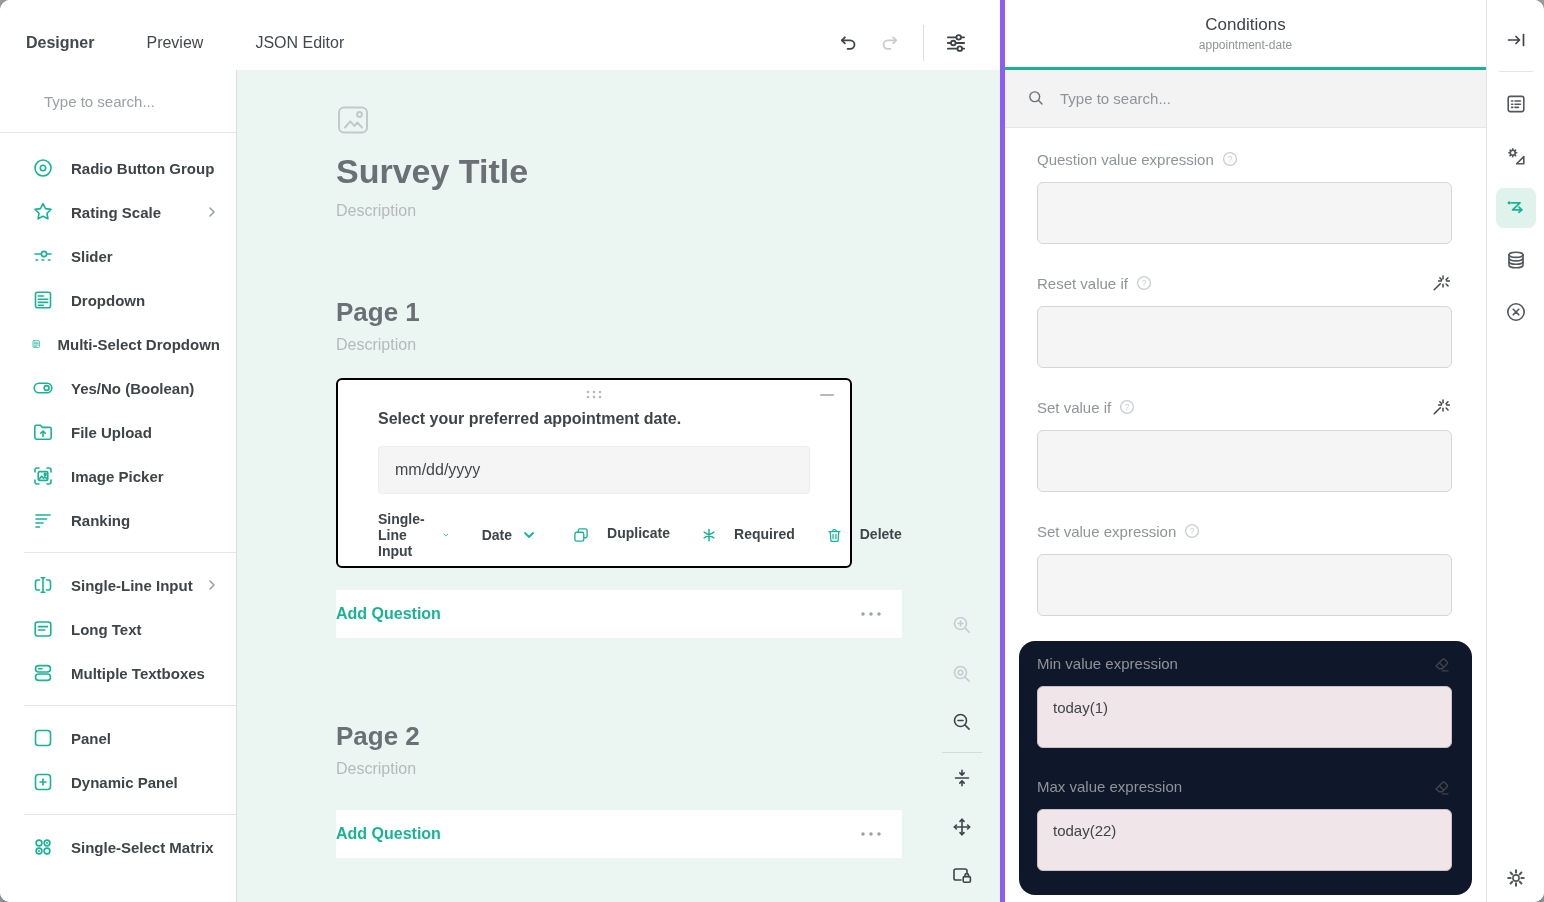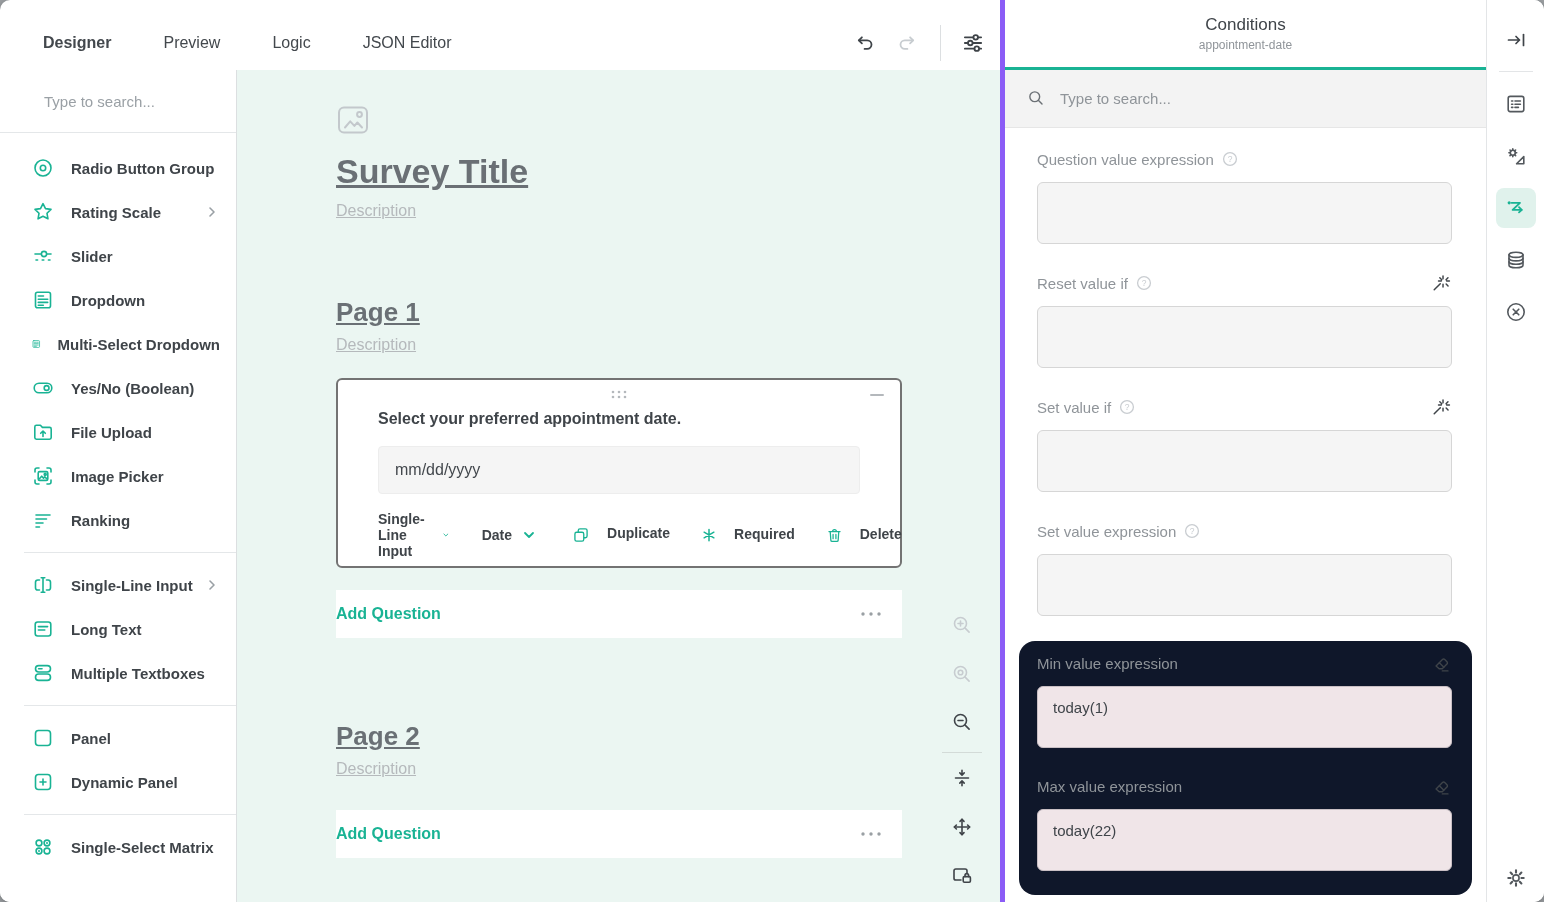--- a/index.html
+++ b/index.html
@@ -6,21 +6,21 @@
   html,body { width:1544px; height:902px; }
   body { background:#9fa3a6; font-family:"Liberation Sans","DejaVu Sans",sans-serif; }
   .window { position:relative; width:1544px; height:902px; background:#fff; border-radius:10px;
             overflow:hidden; box-shadow:0 2px 10px rgba(0,0,0,.35); }
   svg { fill:none; stroke-linecap:round; stroke-linejoin:round; display:block; }
   .tic { stroke:#19b394; stroke-width:1.6; }
   .gic { stroke:#53585d; stroke-width:1.6; }
 
   
   .header { position:absolute; left:0; top:0; width:1000px; height:86px; background:#fff;
-            border-bottom:1px solid #dcdfe1; display:flex; align-items:stretch;margin-left:17px; }
+            border-bottom:1px solid #dcdfe1; display:flex; align-items:stretch; }
   .tab { position:relative; display:flex; align-items:center; padding:0 26px; font-size:16px;
          color:#43484d; cursor:pointer; }
   .tab.active { font-weight:700; }
   .tab.active::after { content:""; position:absolute; left:2px; right:2px; bottom:-1px; height:3px; background:#19b394; }
   .header-actions { margin-left:auto; display:flex; align-items:center; padding-right:22px; }
   .hbtn { width:44px; height:44px; display:flex; align-items:center; justify-content:center; cursor:pointer; }
   .hsep { width:1px; height:36px; background:#dcdfe1; margin:0 10px; }
 
   
   .toolbox { position:absolute; left:0; top:70px; width:237px; bottom:0; background:#fff;
@@ -32,27 +32,27 @@
   .tb-search input::placeholder { color:#9aa0a5; }
   .tb-list { padding-top:13px; }
   .titem { display:flex; align-items:center; height:44px; padding:0 16px 0 31px; cursor:pointer; }
   .titem .lbl { margin-left:16px; font-size:15px; font-weight:600; color:#3f4449; white-space:nowrap; }
   .titem .chev { margin-left:auto; }
   .tsep { height:1px; background:#e4e7e9; margin:10px 0 10px 24px; }
 
   
   .canvas { position:absolute; left:237px; top:70px; width:763px; bottom:0; background:#ebf6f2; }
   .content { position:absolute; left:99px; top:0; width:566px; height:100%; }
-  .abs { position:absolute; left:0; width:100%;text-decoration:underline; }
+  .abs { position:absolute; left:0; width:100%; }
   .s-title { font-size:34px; font-weight:700; color:#6a7075; cursor:text; }
   .s-desc  { font-size:16px; color:#b5b9bc; cursor:text; }
   .p-title { font-size:26px; font-weight:700; color:#6a7075; cursor:text; }
 
-  .qcard { position:absolute; left:0; top:308px; width:566px; height:190px; background:#fff;
-           border:2px solid #737373; border-radius:6px; padding:6px 40px 0 40px; cursor:pointer; }
+  .qcard { position:absolute; left:0; top:308px; width:516px; height:190px; background:#fff;
+           border:2px solid #000000; border-radius:6px; padding:6px 40px 0 40px; cursor:pointer; }
   .qdrag { position:absolute; left:50%; top:9px; transform:translateX(-50%); cursor:grab; }
   .qmin { position:absolute; right:16px; top:14px; width:14px; height:2px; background:#b4b8bc; border-radius:1px; cursor:pointer; }
   .qtitle { margin-top:24px; font-size:16px; font-weight:700; color:#3f4449; }
   .qinput { margin-top:18px; width:100%; height:48px; background:#f5f5f5; border:1px solid #ededed;
             border-radius:4px; padding:0 16px; font-size:16px; color:#43484d; font-family:inherit; outline:none; }
   .qinput::placeholder { color:#43484d; }
   .qfoot { display:flex; align-items:center; margin-top:17px; font-size:14px; font-weight:600; color:#3f4449; }
   .qf-sel { display:flex; align-items:center; gap:9px; cursor:pointer; }
   .qf-act { display:flex; align-items:flex-start; gap:16px; cursor:pointer; }
 
@@ -108,23 +108,20 @@
 <div class="window">
 
   <div class="header">
     <div class="tab active">
         <span>Designer</span>
       </div>
     <div class="tab">
         <span>Preview</span>
       </div>
     <div class="tab">
-        <span>Logic</span>
-      </div>
-    <div class="tab">
         <span>JSON Editor</span>
       </div>
     <div class="header-actions">
       <div class="hbtn">
         <svg width="24" height="24" viewBox="0 0 24 24">
           <path d="M7 9.3h8.2a4.3 4.3 0 1 1 0 8.6h-2.6" stroke="#3f4449" stroke-width="1.8"></path>
           <polyline points="9.9,6.3 6.8,9.3 9.9,12.3" stroke="#3f4449" stroke-width="1.8"></polyline>
         </svg>
       </div>
       <div class="hbtn">

